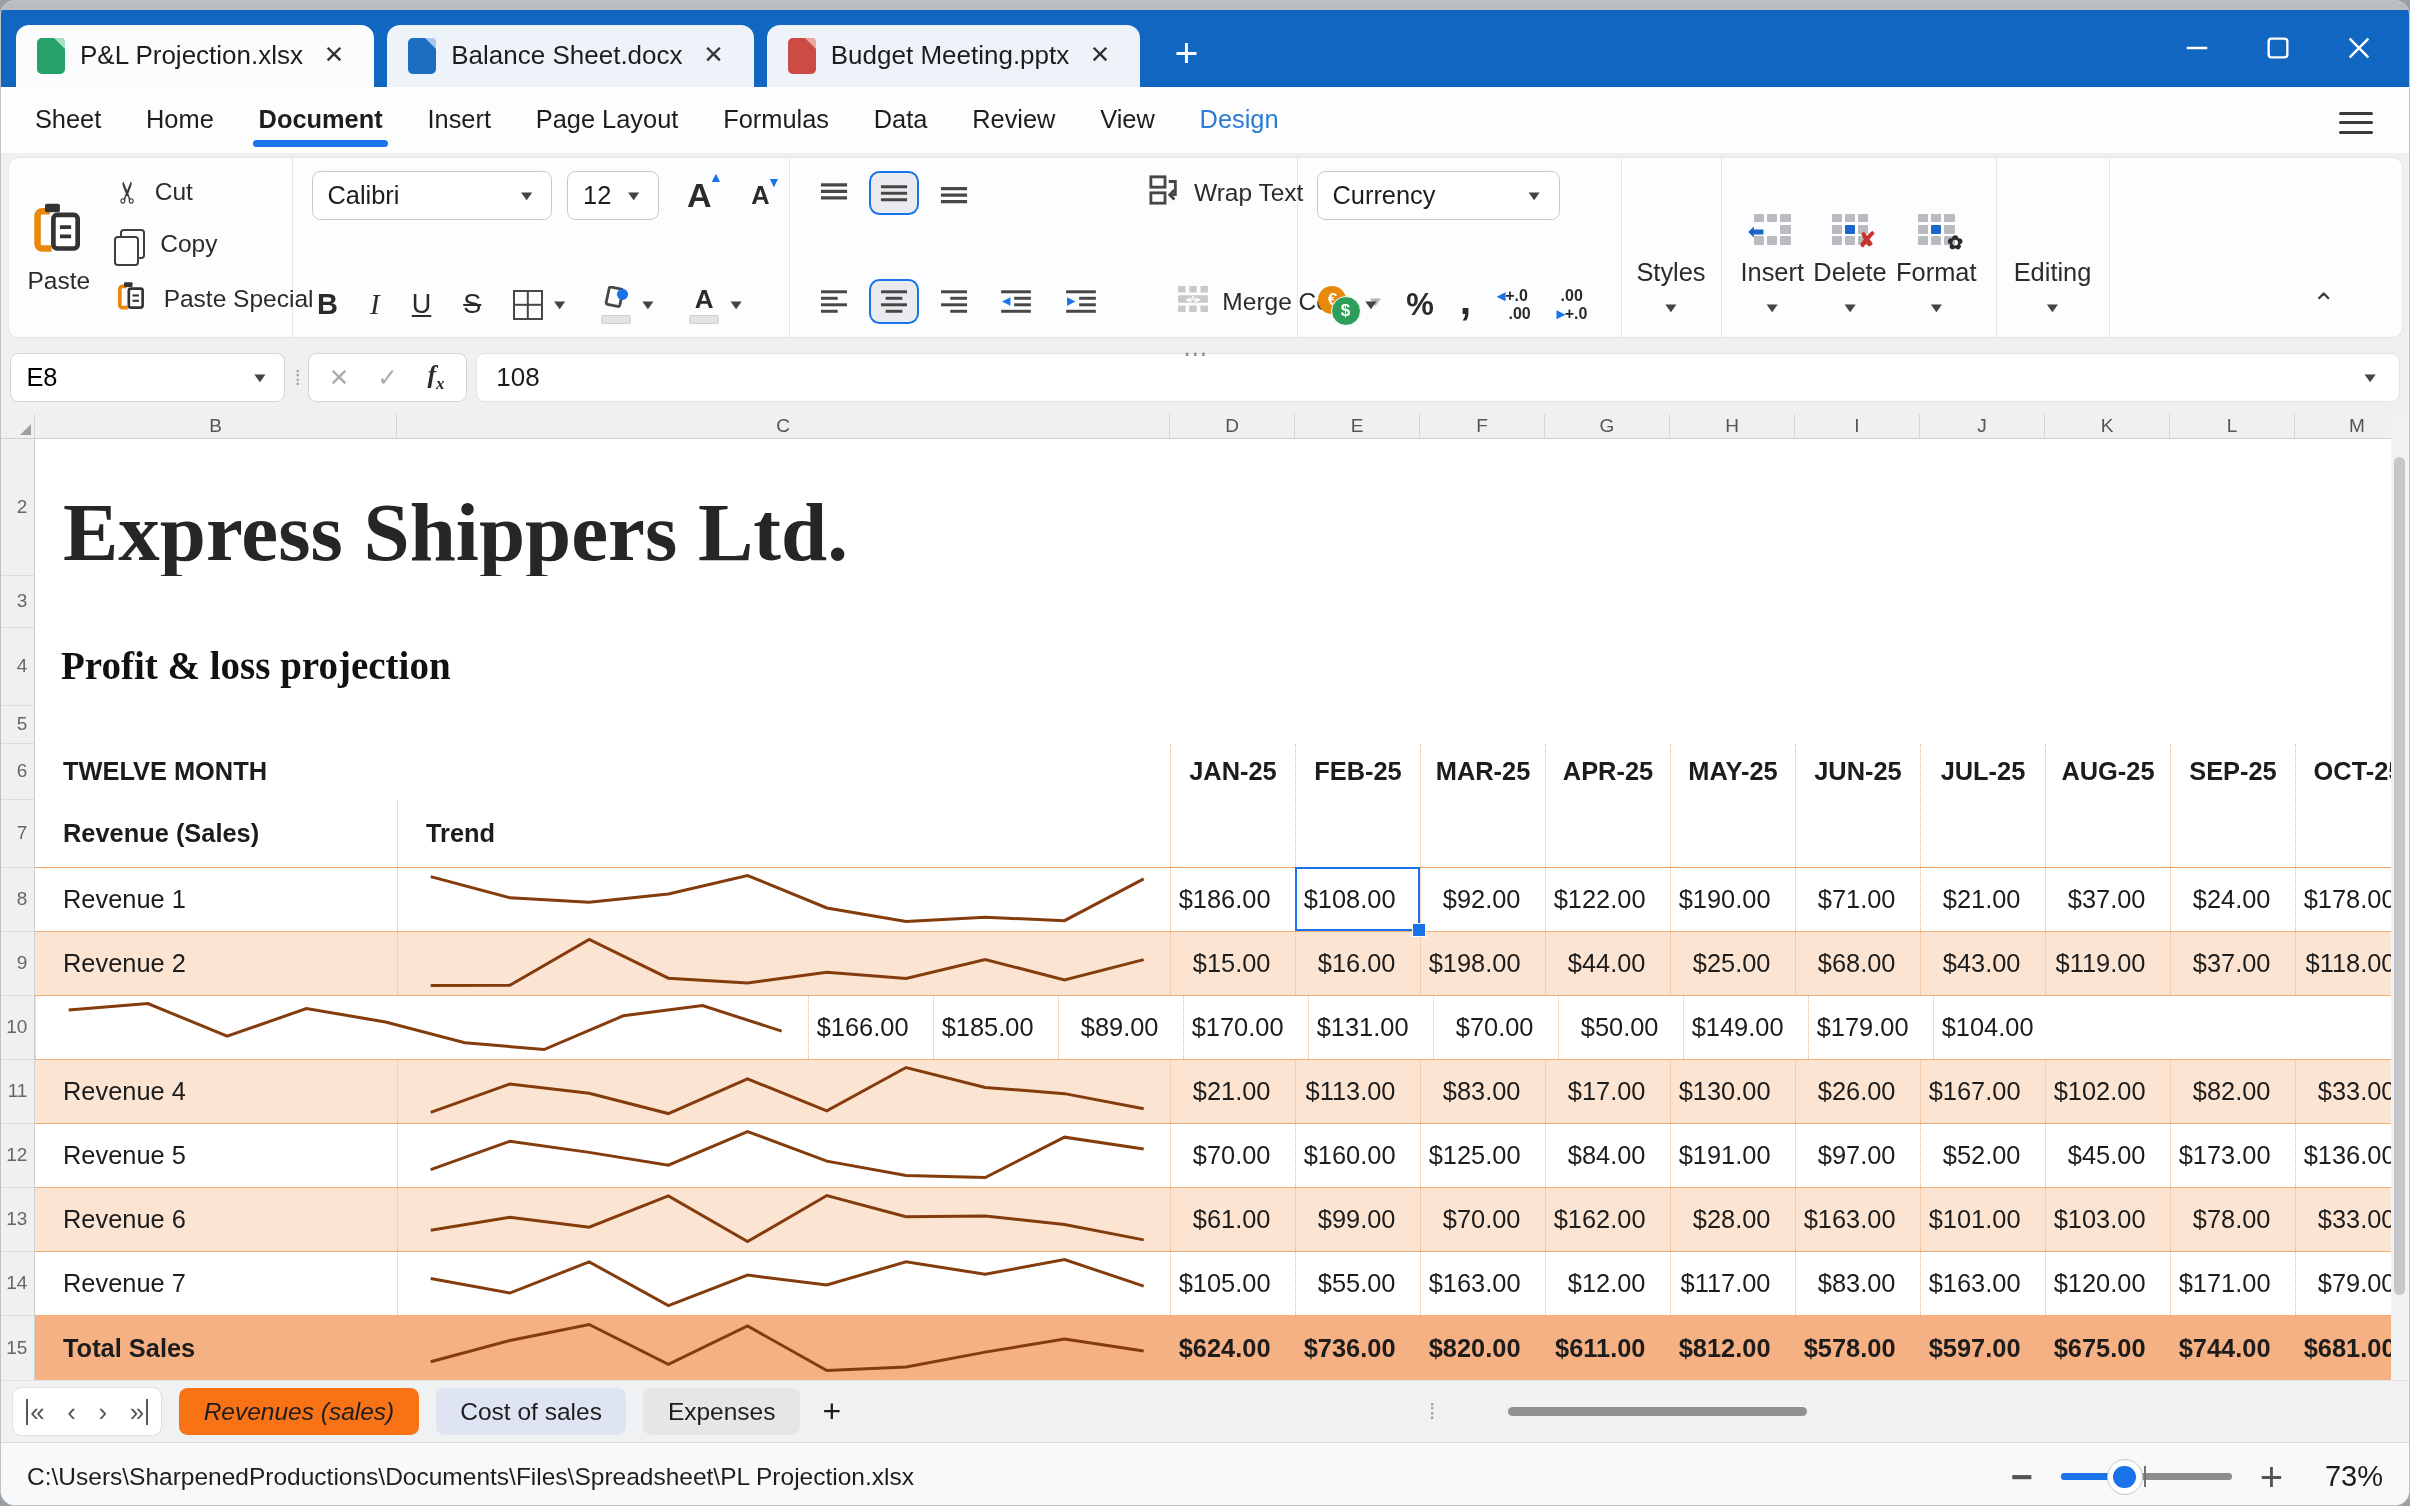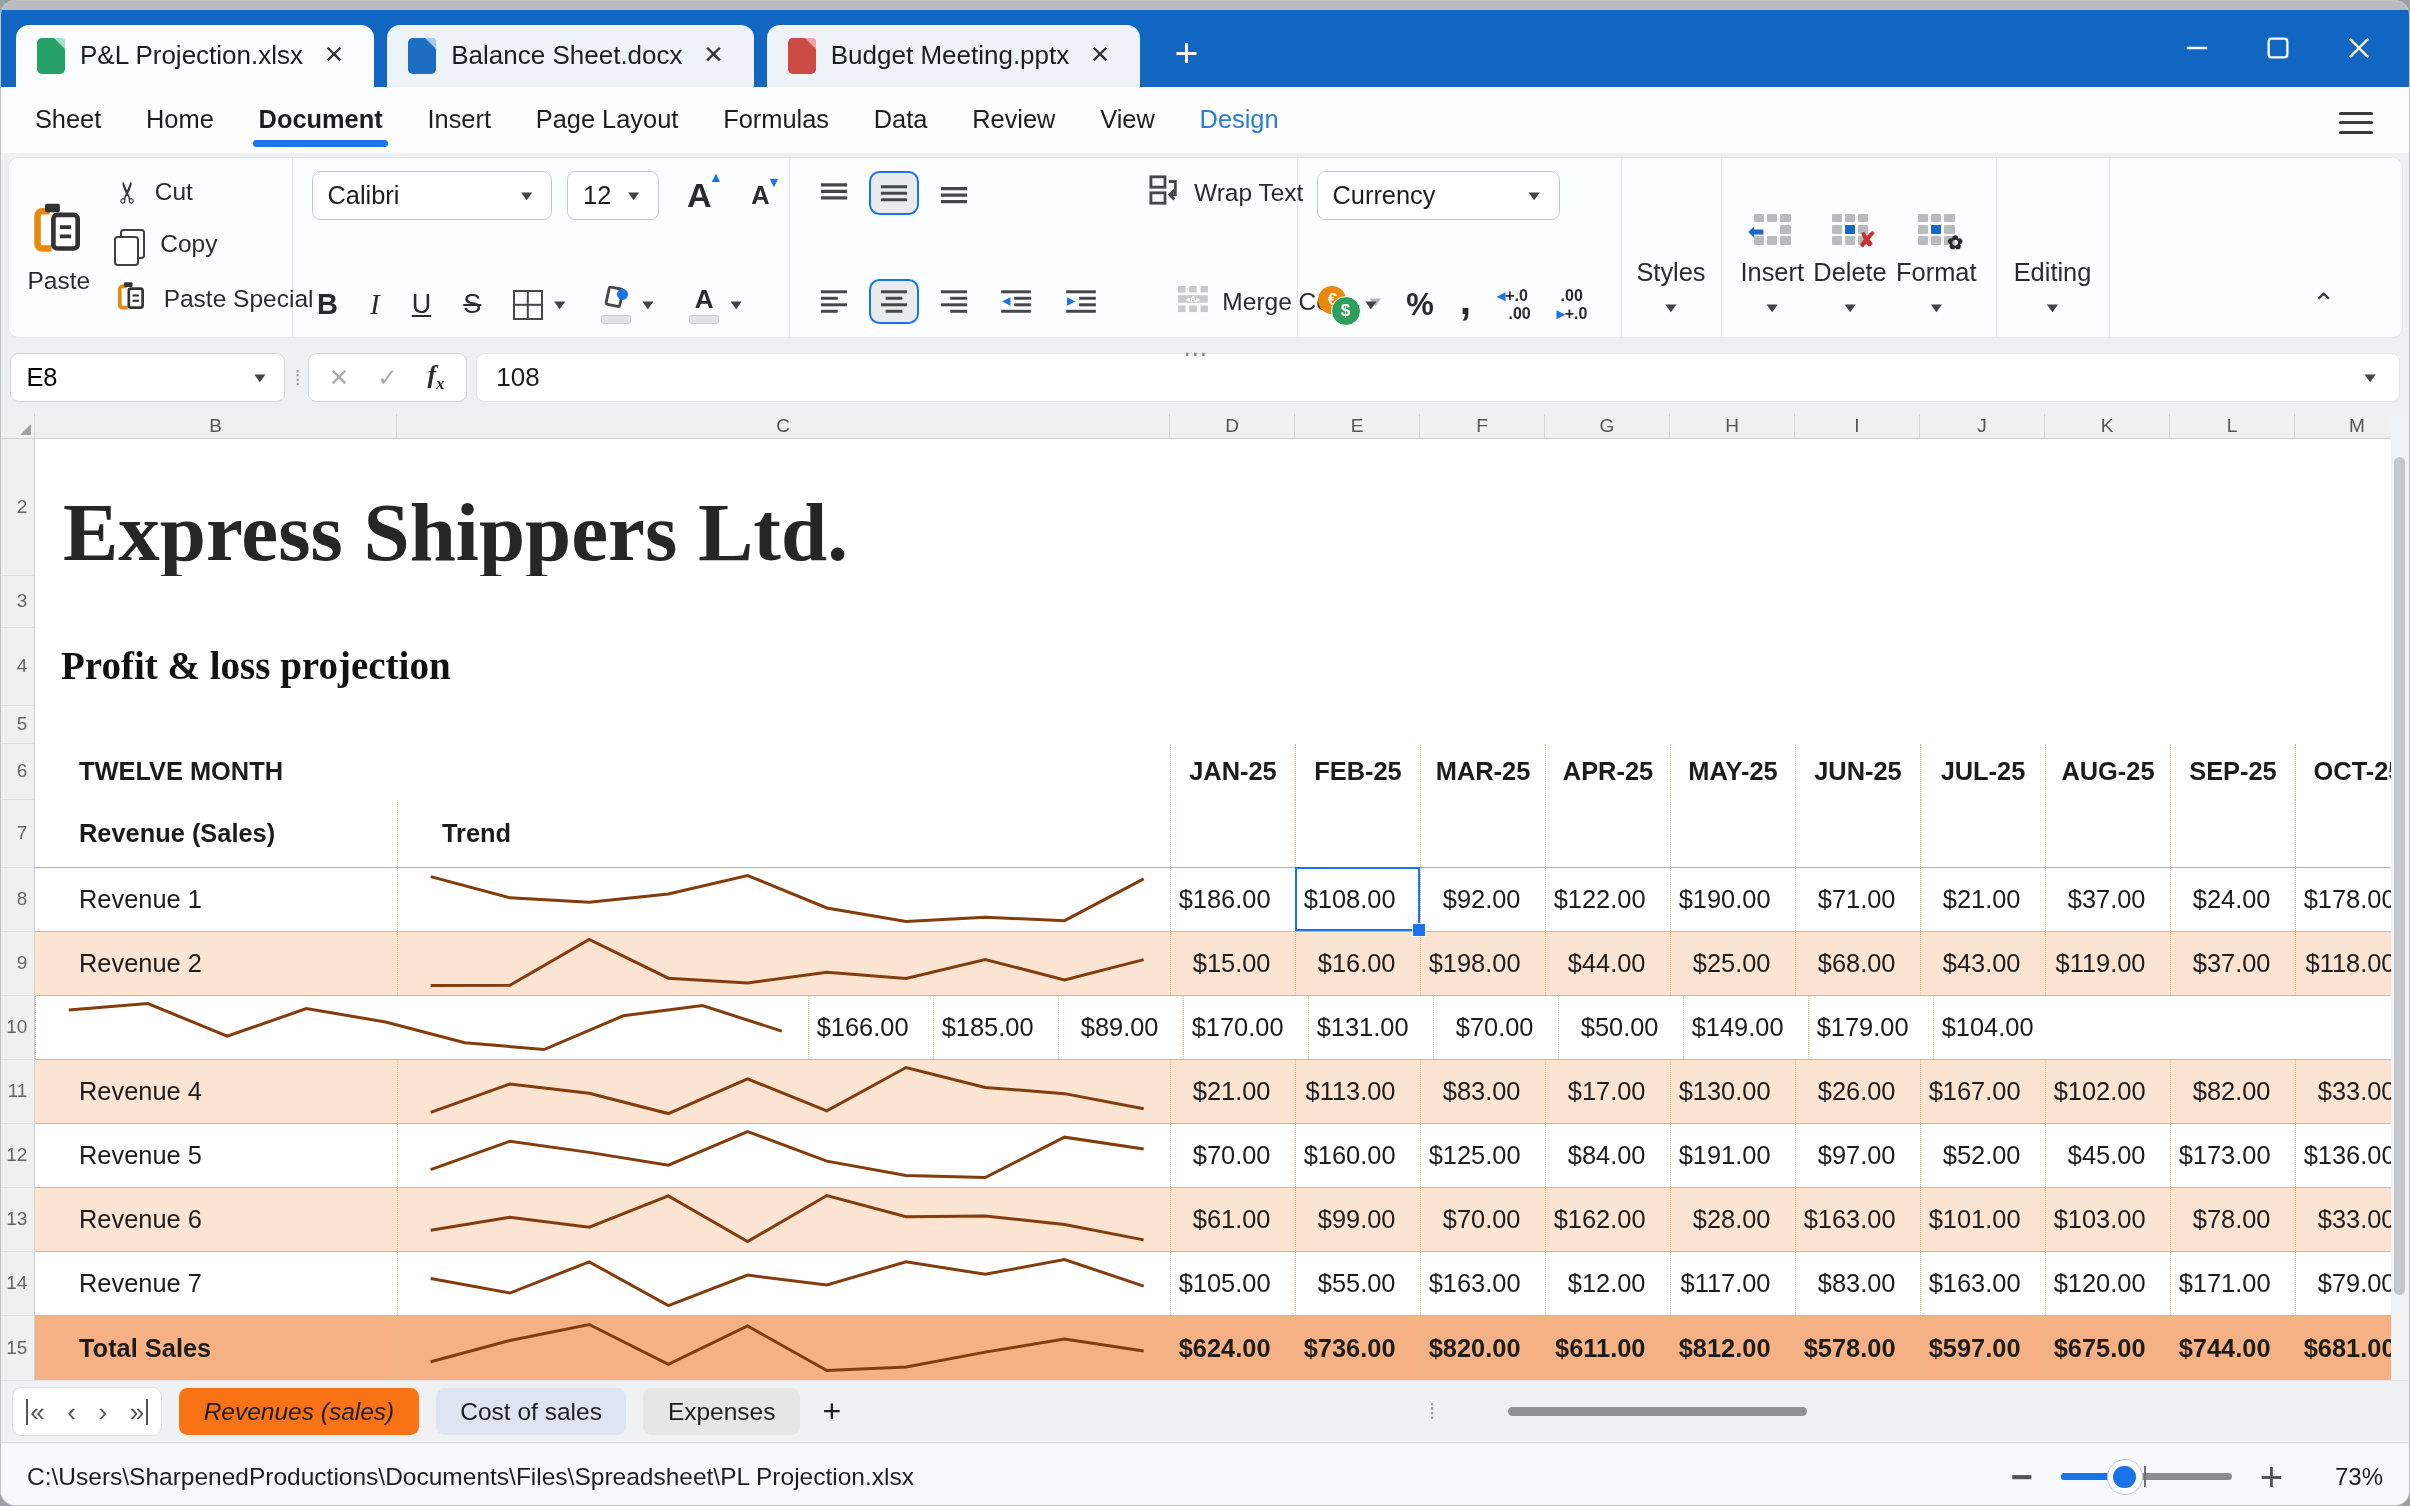--- a/index.html
+++ b/index.html
@@ -110,21 +110,21 @@
   .colhead{display:flex;height:24.5px;background:#f0f0f0;border-bottom:0.9px solid #cfcfcf;box-sizing:border-box;}
   .ch{border-right:0.9px solid #d6d6d6;box-sizing:border-box;font-size:19px;color:#555;display:flex;align-items:center;justify-content:center;flex:0 0 auto;}
   .corner{position:relative;background:#f0f0f0;}
   .corner::after{content:"";position:absolute;right:2.8px;bottom:2.8px;border-style:solid;border-width:0 0 11.3px 11.3px;border-color:transparent transparent #a0a0a0 transparent;}
   .gridbody{position:relative;}
   .grow{display:flex;}
   .rn{width:34px;flex:0 0 auto;background:#f0f0f0;border-right:0.9px solid #cfcfcf;border-bottom:0.9px solid #dcdcdc;box-sizing:border-box;
     font-size:19px;color:#666;display:flex;align-items:center;justify-content:flex-end;padding-right:6.6px;}
   .rc{flex:1;display:flex;position:relative;overflow:hidden;box-sizing:border-box;}
   .cell{flex:0 0 auto;box-sizing:border-box;display:flex;align-items:center;font-size:25.4px;color:#1c1c1c;}
-  .c-left{padding-left:44px;}
+  .c-left{padding-left:28px;}
   .c-val{justify-content:flex-end;padding-right:24.5px;}
   .c-month{justify-content:center;font-weight:bold;}
   .dotl{border-left:1.9px dotted #e9b68c;}
   .sheet-title{font-family:"Liberation Serif",serif;font-weight:bold;font-size:83px;color:#262626;letter-spacing:0;white-space:nowrap;}
   .sheet-subtitle{font-family:"Liberation Serif",serif;font-weight:bold;font-size:39px;color:#111;white-space:nowrap;}
   .bold{font-weight:bold;}
   .r-peach{background:#fce4d3;}
   .r-total{background:#f5b183;}
   .spark{display:block;}
   .selcell{position:absolute;border:2.8px solid #1a73e8;box-sizing:border-box;background:transparent;}
@@ -147,21 +147,21 @@
   .path{font-size:24.5px;color:#1d1d1f;}
   .zoomctl{position:absolute;right:26px;display:flex;align-items:center;gap:28px;}
   .zminus{font-size:38px;color:#555;font-weight:bold;line-height:1;}
   .zplus{font-size:40px;color:#555;line-height:1;}
   .ztrack{position:relative;width:171px;height:7.5px;border-radius:3.8px;background:#8a8c8e;}
   .zfill{position:absolute;left:0;top:0;bottom:0;width:63px;border-radius:3.8px;background:#1a73e8;}
   .ztick{position:absolute;left:83px;top:-6.6px;width:2.8px;height:21px;background:#707274;}
   .zknob{position:absolute;left:46px;top:-14px;width:36px;height:36px;border-radius:50%;background:#fff;border:1.9px solid #c3c5c7;box-sizing:border-box;
     display:flex;align-items:center;justify-content:center;}
   .zknob::after{content:"";width:22.6px;height:22.6px;border-radius:50%;background:#1a73e8;}
-  .zpct{font-size:24px;color:#1d1d1f;width:72px;text-align:right;}
+  .zpct{font-size:29px;color:#1d1d1f;width:72px;text-align:right;}
 </style>
 </head>
 <body>
 
 <div class="window">
 
   <div class="topstrip"></div>
   <div class="titlebar">
     <div class="doctabs">
       <div class="doctab active">

